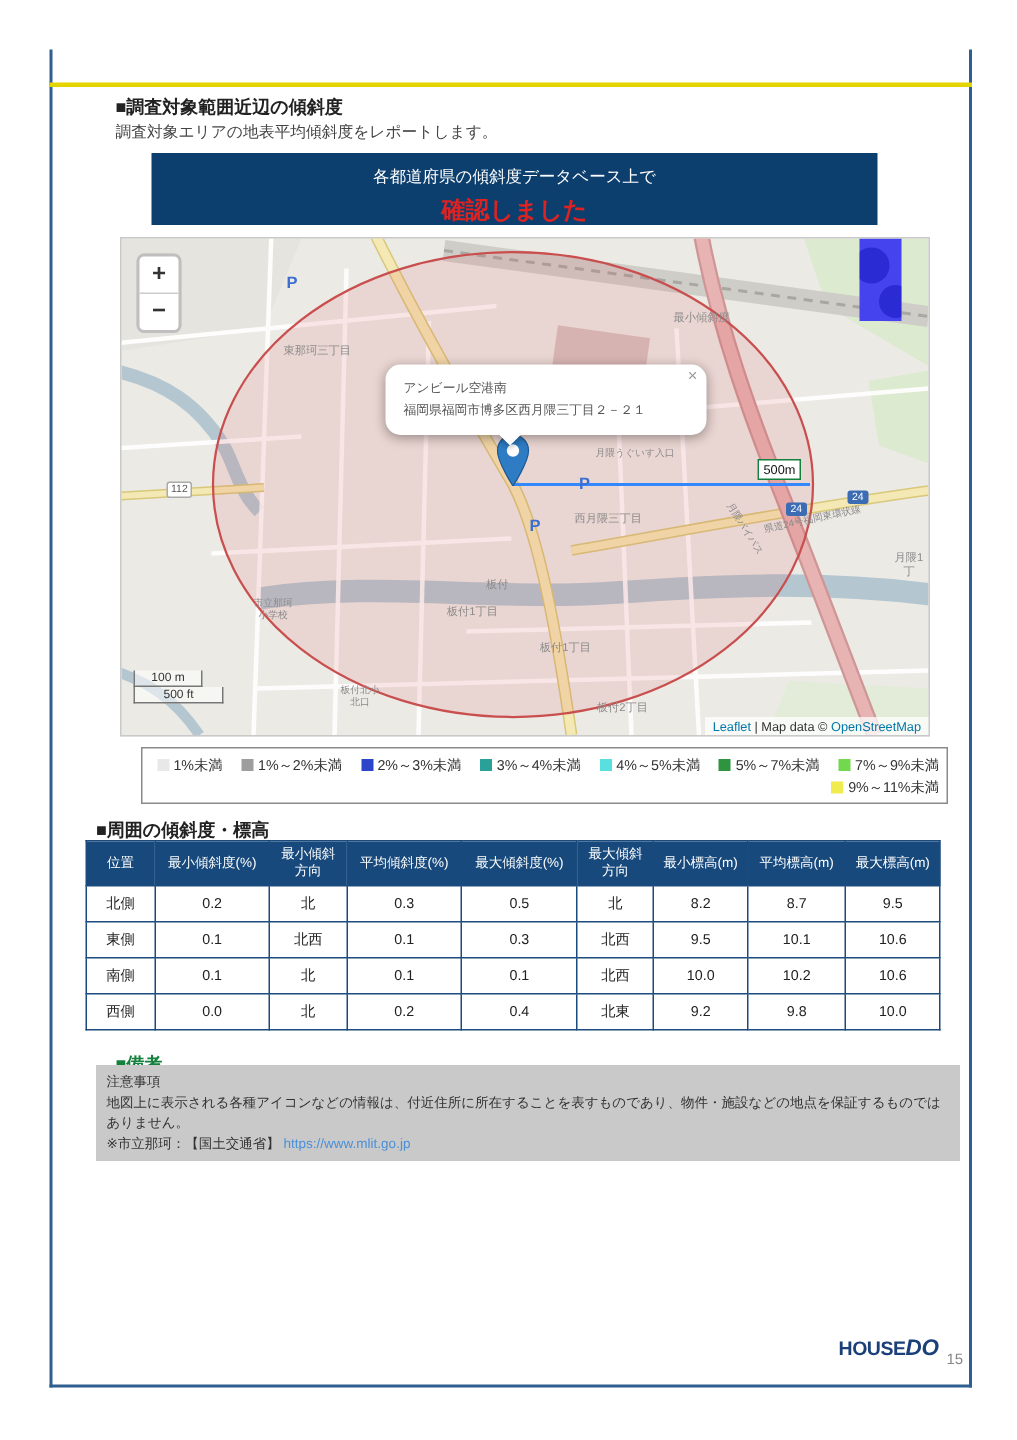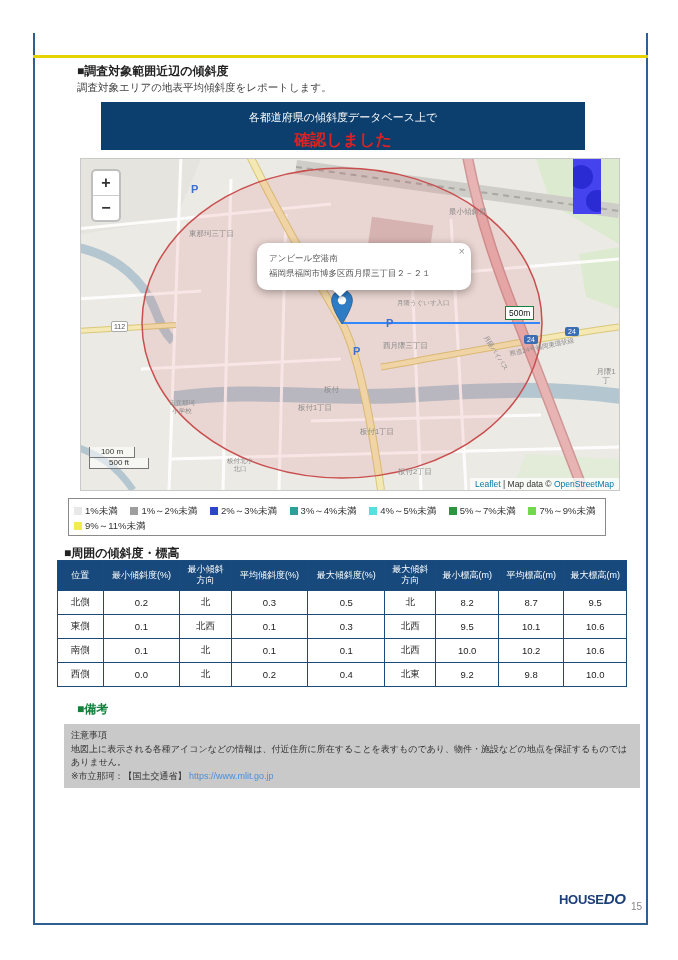--- a/index.html
+++ b/index.html
@@ -44,35 +44,35 @@
           font-size:8.5px;color:#111;padding:0 3px;line-height:12px;}
   .scale{position:absolute;left:8px;top:288px;font-size:8px;color:#333;}
   .scale .s1{width:44px;border:1.5px solid #777;border-top:none;background:rgba(255,255,255,.55);
              text-align:center;line-height:10px;}
   .scale .s2{width:58px;border:1.5px solid #777;border-top:none;background:rgba(255,255,255,.55);
              text-align:center;line-height:10px;margin-top:0px;}
   .attrib{position:absolute;right:0;bottom:0;background:rgba(255,255,255,.75);font-size:8.5px;
           color:#333;padding:1px 5px;}
   .attrib a{color:#0078a8;text-decoration:none;cursor:pointer;}
   
-  .legend{position:absolute;left:33px;top:465px;width:538px;height:38px;border:1px solid #8a8a8a;
-          box-sizing:border-box;text-align:left;padding-top:4px;}
+  .legend{position:absolute;left:59px;top:465px;width:538px;height:38px;border:1px solid #8a8a8a;
+          box-sizing:border-box;text-align:right;padding-top:4px;}
   .lrow{height:15px;line-height:15px;font-size:9.5px;color:#333;}
   .li{display:inline-block;margin:0 5px;white-space:nowrap;}
   .sw{display:inline-block;width:8px;height:8px;margin-right:3px;vertical-align:-1px;}
   
   .h2{position:absolute;left:29px;top:512px;font-size:12px;font-weight:bold;color:#222;}
   table.slope{position:absolute;left:22px;top:527px;width:570px;border-collapse:collapse;}
   table.slope th{background:#17497c;color:#fff;font-weight:normal;font-size:9px;line-height:1.25;
                  border:1px solid #1b4a7c;padding:3px 1px;white-space:pre-line;text-align:center;}
   table.slope td{border:1px solid #1b4a7c;font-size:9.5px;color:#222;text-align:center;
                  padding:5px 1px;background:#fff;}
   
   .h3{position:absolute;left:42px;top:668px;font-size:12px;font-weight:bold;color:#15803d;}
-  .gray{position:absolute;left:29px;top:691px;width:576px;background:#c9c9c9;
+  .gray{position:absolute;left:29px;top:677px;width:576px;background:#c9c9c9;
         font-size:9px;color:#333;padding:5px 7px;box-sizing:border-box;line-height:1.5;}
   .gray a{color:#4a90d9;text-decoration:none;cursor:pointer;}
   
   .logo{position:absolute;left:524px;top:857px;color:#1b3f78;font-size:13px;font-weight:bold;letter-spacing:-.3px;}
   .logo .do{font-style:italic;font-size:15px;}
   .pnum{position:absolute;left:596px;top:868px;font-size:10px;color:#888;}
 </style>
 </head>
 <body>
 

